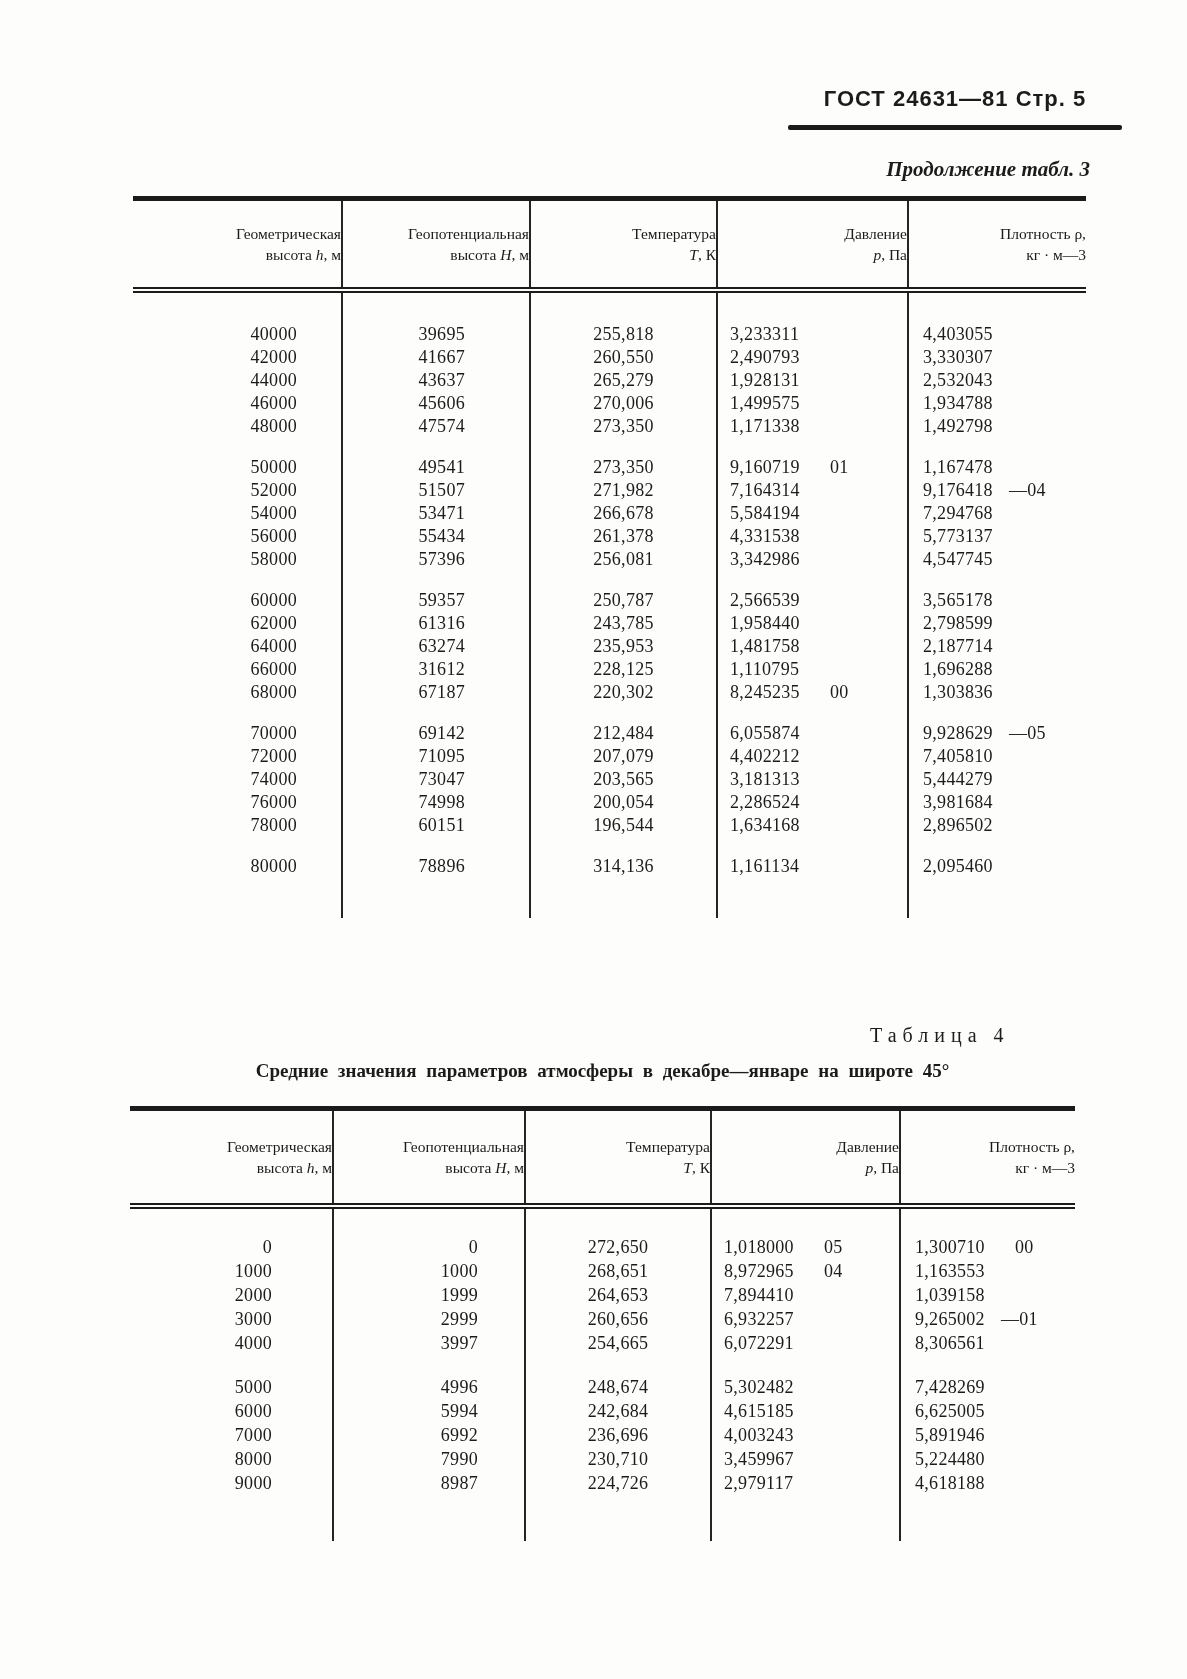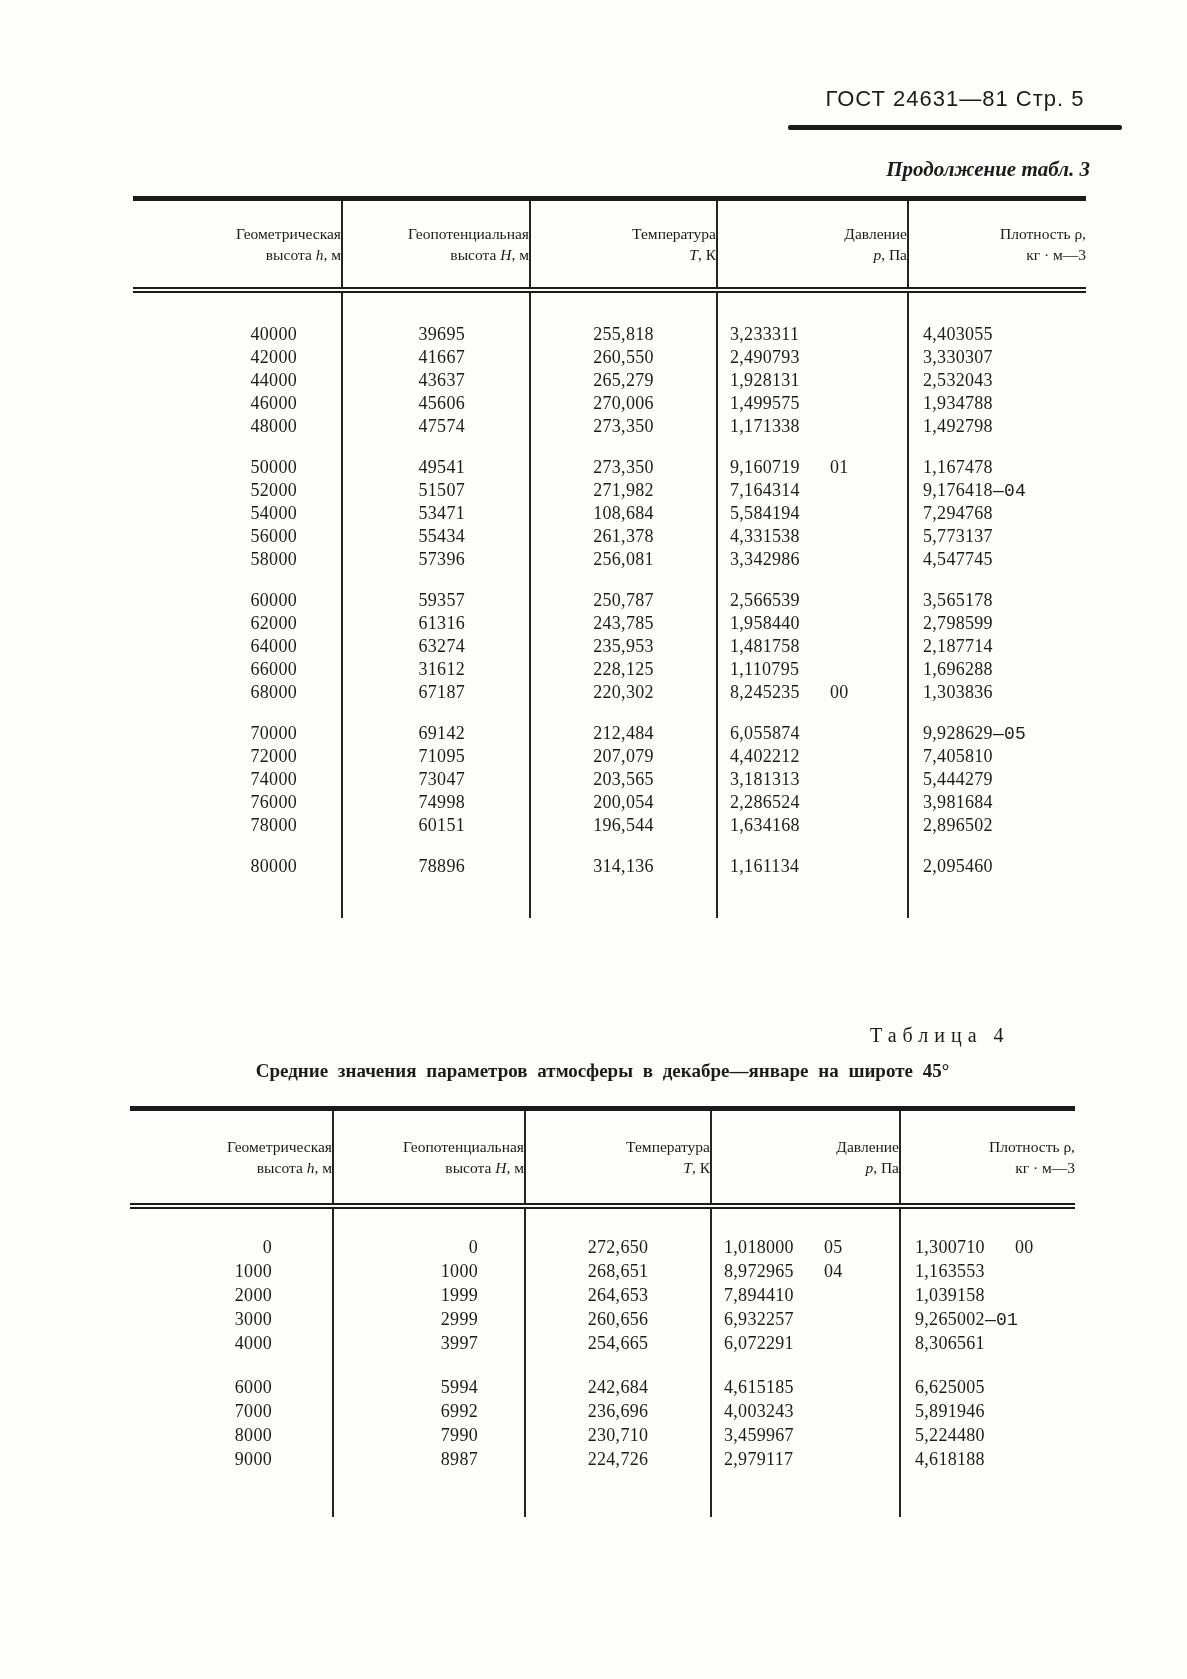--- a/index.html
+++ b/index.html
@@ -10,21 +10,21 @@
     font-family:"Liberation Serif","DejaVu Serif",serif;
     color:#1b1b1b;
     overflow:hidden;
     margin:0 auto;
   }
   
   .gost-header{
     position:absolute;top:86px;left:788px;width:334px;
     text-align:center;
     font-family:"Liberation Sans","DejaVu Sans",sans-serif;
-    font-weight:normal;font-size:22px;letter-spacing:1px;
+    font-weight:bold;font-size:22px;letter-spacing:1px;
     white-space:nowrap;
   }
   .header-rule{height:5px;background:#1b1b1b;margin-top:13px;border-radius:2px;}
   .continuation{
     position:absolute;top:157px;left:790px;width:300px;
     text-align:right;font-style:italic;font-weight:bold;font-size:21px;
     white-space:nowrap;
   }
   
   .data-table{
@@ -54,21 +54,21 @@
   td.c3{text-align:center;}
   td.c4,td.c5{text-align:left;}
   #table3 td.c1{padding-right:44px;}
   #table3 td.c2{padding-right:64px;}
   #table4 td.c1{padding-right:60px;}
   #table4 td.c2{padding-right:46px;}
   td.c4{padding-left:12px;}
   td.c5{padding-left:14px;}
   .exp{display:inline-block;}
   .exp.gap{margin-left:30px;}
-  .exp.dash{margin-left:0;font-family:Liberation Mono, monospace;}
+  .exp.dash{margin-left:16px;}
   tr.spacer td{height:auto;}
   
   .t4-label{
     position:absolute;top:1024px;left:870px;
     font-size:20px;letter-spacing:.30em;white-space:nowrap;
   }
   .t4-caption{
     position:absolute;top:1060px;left:130px;width:945px;
     text-align:center;font-weight:bold;font-size:19px;word-spacing:5px;
     white-space:nowrap;
@@ -178,21 +178,21 @@
         <tr>
           <td class="c1"><span>52000</span></td>
           <td class="c2"><span>51507</span></td>
           <td class="c3"><span>271,982</span></td>
           <td class="c4"><span>7,164314</span></td>
           <td class="c5"><span>9,176418</span><span class="exp dash">—04</span></td>
         </tr>
         <tr>
           <td class="c1"><span>54000</span></td>
           <td class="c2"><span>53471</span></td>
-          <td class="c3"><span>108,684</span></td>
+          <td class="c3"><span>266,678</span></td>
           <td class="c4"><span>5,584194</span></td>
           <td class="c5"><span>7,294768</span></td>
         </tr>
         <tr>
           <td class="c1"><span>56000</span></td>
           <td class="c2"><span>55434</span></td>
           <td class="c3"><span>261,378</span></td>
           <td class="c4"><span>4,331538</span></td>
           <td class="c5"><span>5,773137</span></td>
         </tr>
@@ -391,20 +391,27 @@
           <td class="c5"><span>8,306561</span></td>
         </tr>
         <tr class="spacer">
           <td style="height: 20px;"></td>
           <td style="height: 20px;"></td>
           <td style="height: 20px;"></td>
           <td style="height: 20px;"></td>
           <td style="height: 20px;"></td>
         </tr>
         <tr>
+          <td class="c1"><span>5000</span></td>
+          <td class="c2"><span>4996</span></td>
+          <td class="c3"><span>248,674</span></td>
+          <td class="c4"><span>5,302482</span></td>
+          <td class="c5"><span>7,428269</span></td>
+        </tr>
+        <tr>
           <td class="c1"><span>6000</span></td>
           <td class="c2"><span>5994</span></td>
           <td class="c3"><span>242,684</span></td>
           <td class="c4"><span>4,615185</span></td>
           <td class="c5"><span>6,625005</span></td>
         </tr>
         <tr>
           <td class="c1"><span>7000</span></td>
           <td class="c2"><span>6992</span></td>
           <td class="c3"><span>236,696</span></td>

